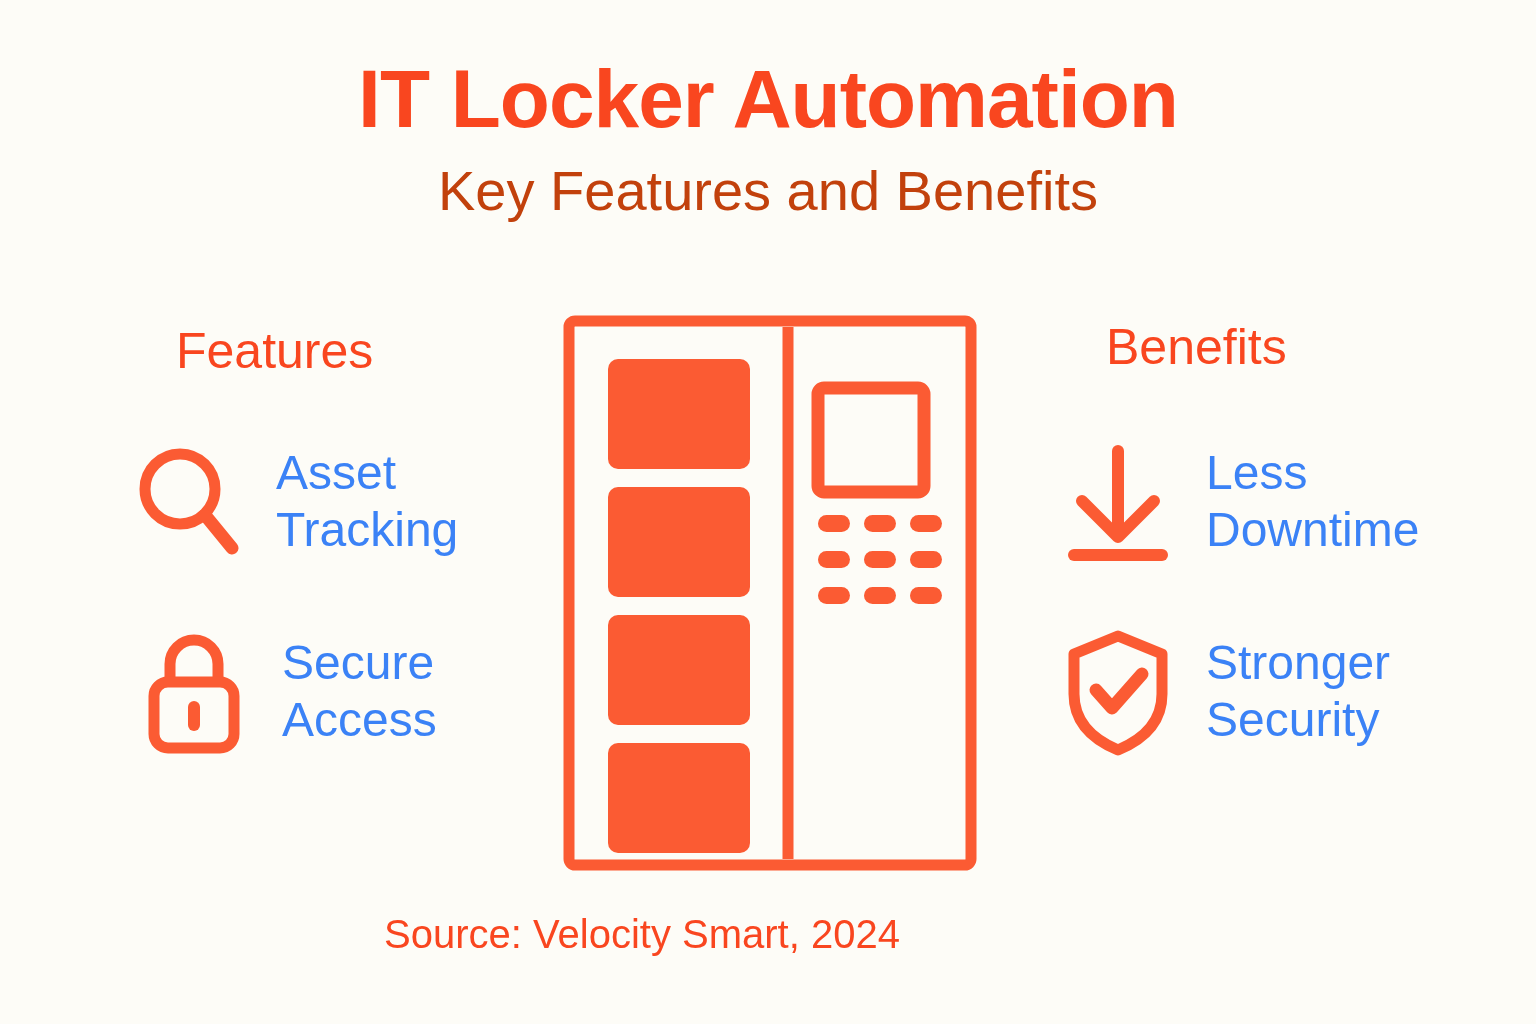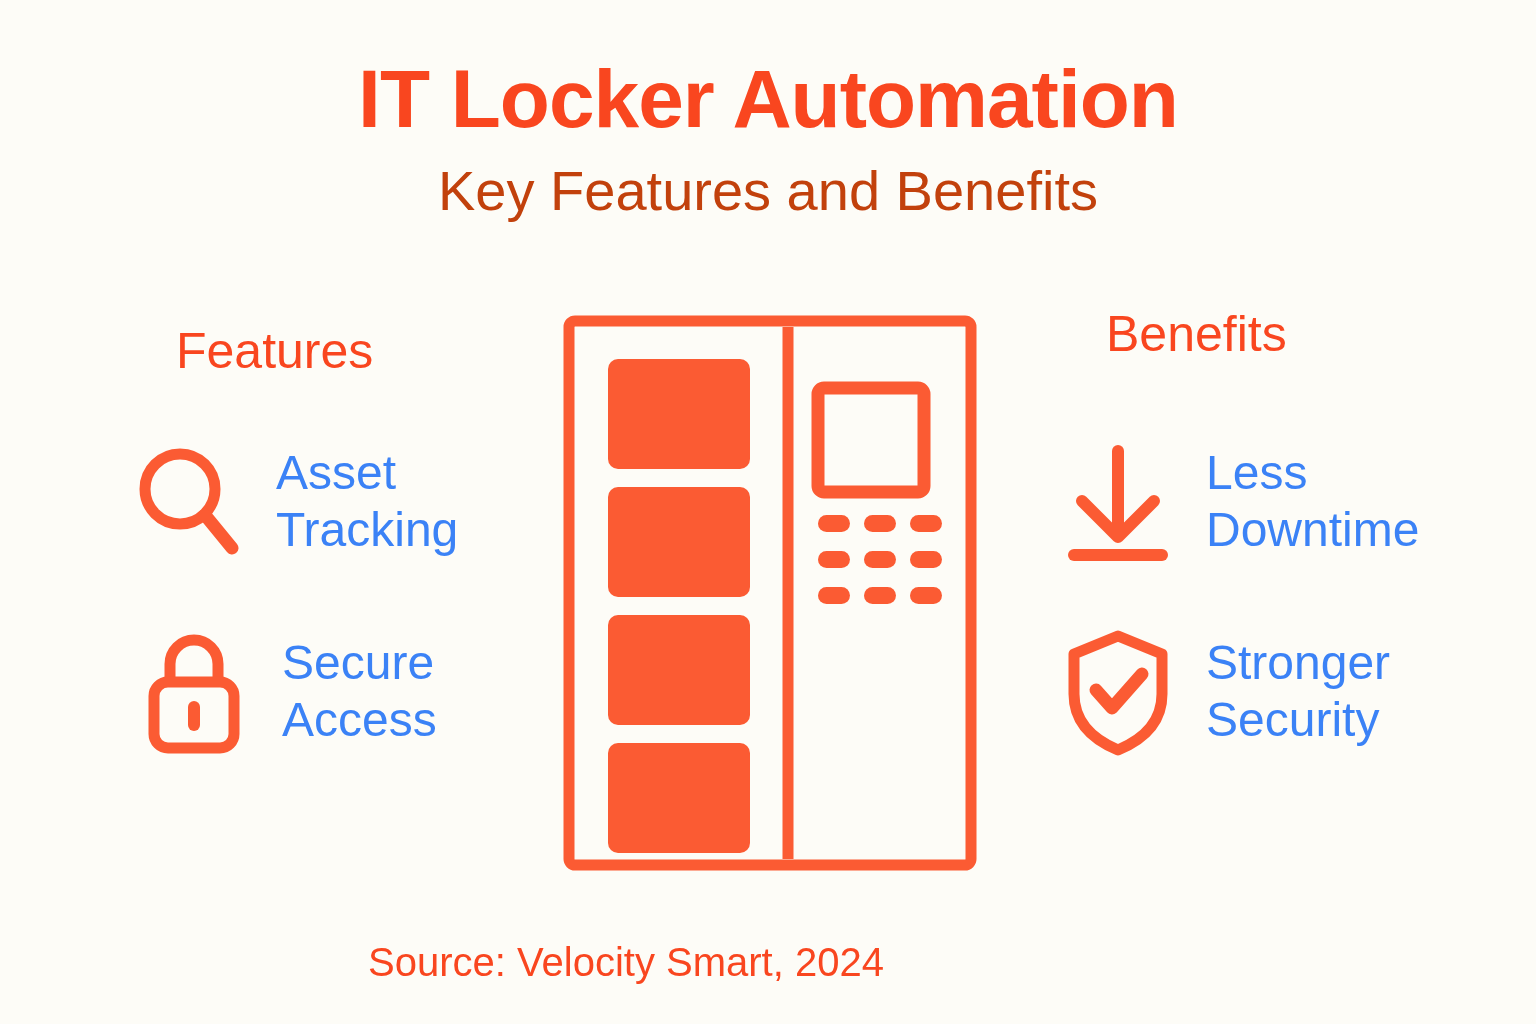--- a/index.html
+++ b/index.html
@@ -54,21 +54,21 @@
   
   .col-heading {
     position: absolute;
     font-size: 50px;
     font-weight: 400;
     line-height: 1;
     color: #F9461F;
     white-space: nowrap;
   }
   #features-heading { left: 176px; top: 318px; margin-top: 8px; }
-  #benefits-heading { left: 1106px; top: 309px; }
+  #benefits-heading { left: 1106px; top: 322px; }
 
   .item {
     position: absolute;
     display: flex;
     flex-direction: row;
     align-items: center;
     gap: 34px;
   }
   .item-icon {
     flex: 0 0 auto;
@@ -99,28 +99,27 @@
     top: 312px;
     width: 420px;
     height: 562px;
   }
   .locker svg { display: block; }
 
   
   .source {
     position: absolute;
     top: 912px;
-    left: 0;
+    left: 16px;
     width: 1252px;
     text-align: center;
     font-size: 40px;
     font-weight: 400;
     color: #F9461F;
     white-space: nowrap;
-    margin-top: 28px;
   }
 </style>
 </head>
 <body>
 
 <div class="stage">
 
   <div class="header">
     <h1 class="title">IT Locker Automation</h1>
     <h2 class="subtitle">Key Features and Benefits</h2>

